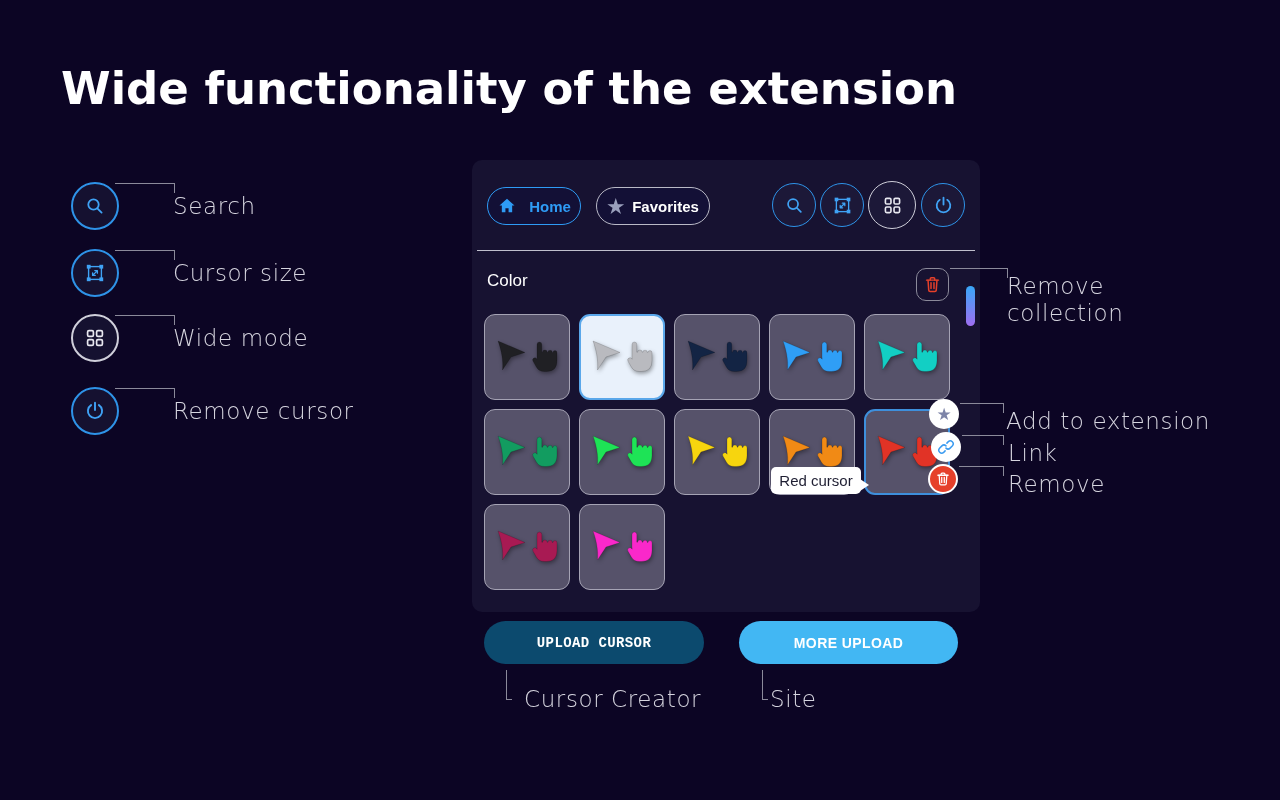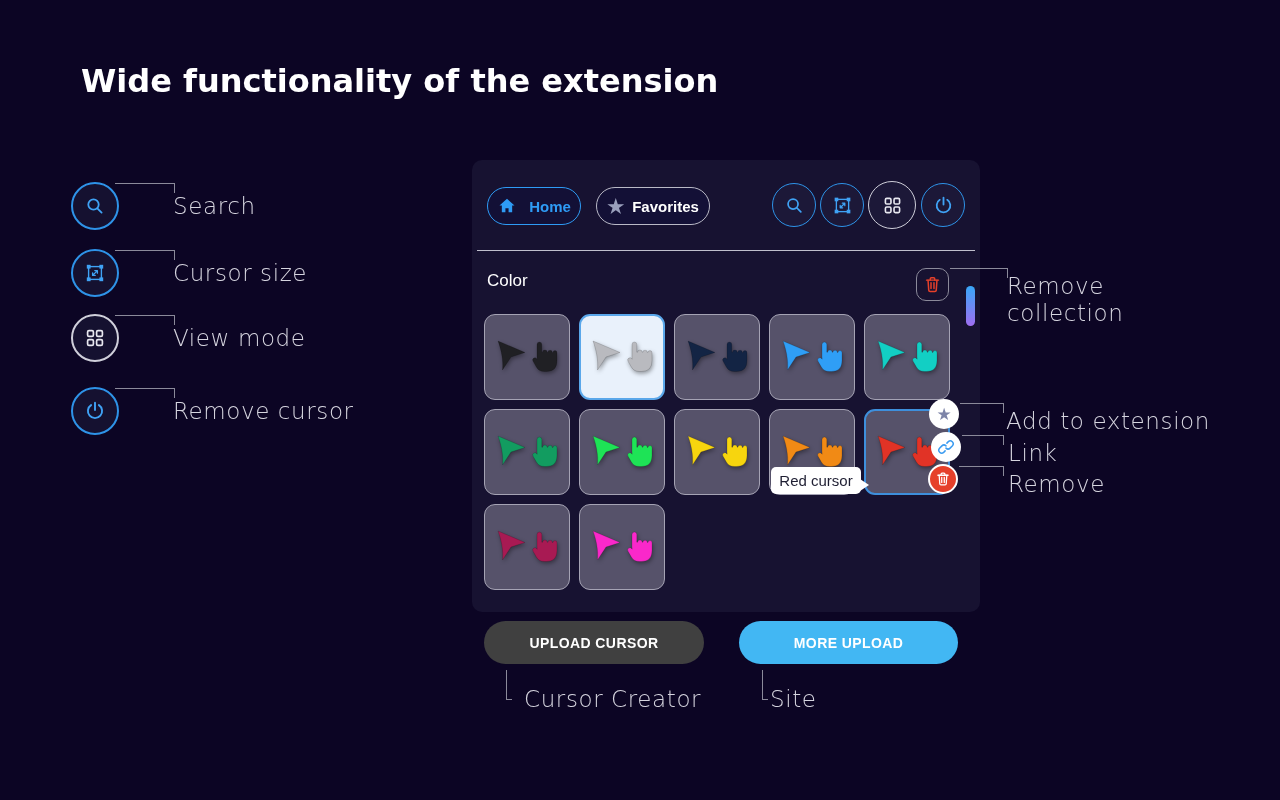--- a/index.html
+++ b/index.html
@@ -1,21 +1,21 @@
 <!DOCTYPE html>
 <html><head>
 <meta charset="utf-8">
 <style>
   * { margin:0; padding:0; box-sizing:border-box; }
   html,body { width:1280px; height:800px; }
   body { font-family:"Liberation Sans", sans-serif; background:#0c0524; overflow:hidden; }
   .page { position:relative; width:1280px; height:800px; background:#0c0524; }
 
   
-  .title { position:absolute; left:81px; top:62px; color:#ffffff; font-size:32px; font-weight:800;
+  .title { position:absolute; left:61px; top:62px; color:#ffffff; font-size:45px; font-weight:800;
            font-family:"DejaVu Sans", sans-serif; letter-spacing:0px;text-align:right; }
 
   
   .ann { position:absolute; color:#d6d5df; font-size:23px; font-weight:300; letter-spacing:0.6px;
          font-family:"DejaVu Sans", sans-serif; line-height:27px; }
   .hconn { position:absolute; height:10px; border-top:1px solid #8b8a9a; border-right:1px solid #8b8a9a; }
   .vconn { position:absolute; width:6px; border-left:1px solid #8b8a9a; border-bottom:1px solid #8b8a9a; }
 
   
   .legend-circle { position:absolute; width:48px; height:48px; border-radius:50%;
@@ -73,21 +73,21 @@
                    display:flex; align-items:center; justify-content:center; cursor:pointer; }
   .action-circle.star  { background:#ffffff; color:#7d84a8; font-size:17px; }
   .action-circle.link  { background:#ffffff; color:#3a9bf0; }
   .action-circle.trash { background:#e6402a; color:#ffffff; border:2px solid #ffffff; }
   .action-circle .ic { width:18px; height:18px; }
 
   
   .pill-btn { position:absolute; height:43px; border:none; border-radius:21.5px; color:#ffffff;
               font-size:14px; font-weight:700; letter-spacing:0.4px; cursor:pointer;
               font-family:"Liberation Sans", sans-serif; }
-  .pill-btn.magenta { left:484px; top:621px; width:220px; background:#404040; }
+  .pill-btn.magenta { left:484px; top:621px; width:220px; background:#0c4a6e;font-family:Liberation Mono, monospace; }
   .pill-btn.blue    { left:739px; top:621px; width:219px; background:#42b7f3; }
 
   .ic { display:block; }
   svg.defs { position:absolute; width:0; height:0; }
 </style>
 </head>
 <body>
 
 <svg class="defs" xmlns="http://www.w3.org/2000/svg">
   <defs>
@@ -155,21 +155,21 @@
   </div>
   <div class="hconn" style="left:115px; top:250px; width:60px;"></div>
   <div class="ann" style="left:173px; top:260px;">Cursor size</div>
 
   <div class="legend-circle gray" style="left:71px; top:314px;">
     <svg class="ic" viewBox="0 0 24 24">
         <use href="#i-grid"></use>
       </svg>
   </div>
   <div class="hconn" style="left:115px; top:315px; width:60px;"></div>
-  <div class="ann" style="left:173px; top:325px;">View mode</div>
+  <div class="ann" style="left:173px; top:325px;">Wide mode</div>
 
   <div class="legend-circle blue" style="left:71px; top:387px;">
     <svg class="ic" viewBox="0 0 24 24">
         <use href="#i-power"></use>
       </svg>
   </div>
   <div class="hconn" style="left:115px; top:388px; width:60px;"></div>
   <div class="ann" style="left:173px; top:398px;">Remove cursor</div>
 
   <div class="panel">

